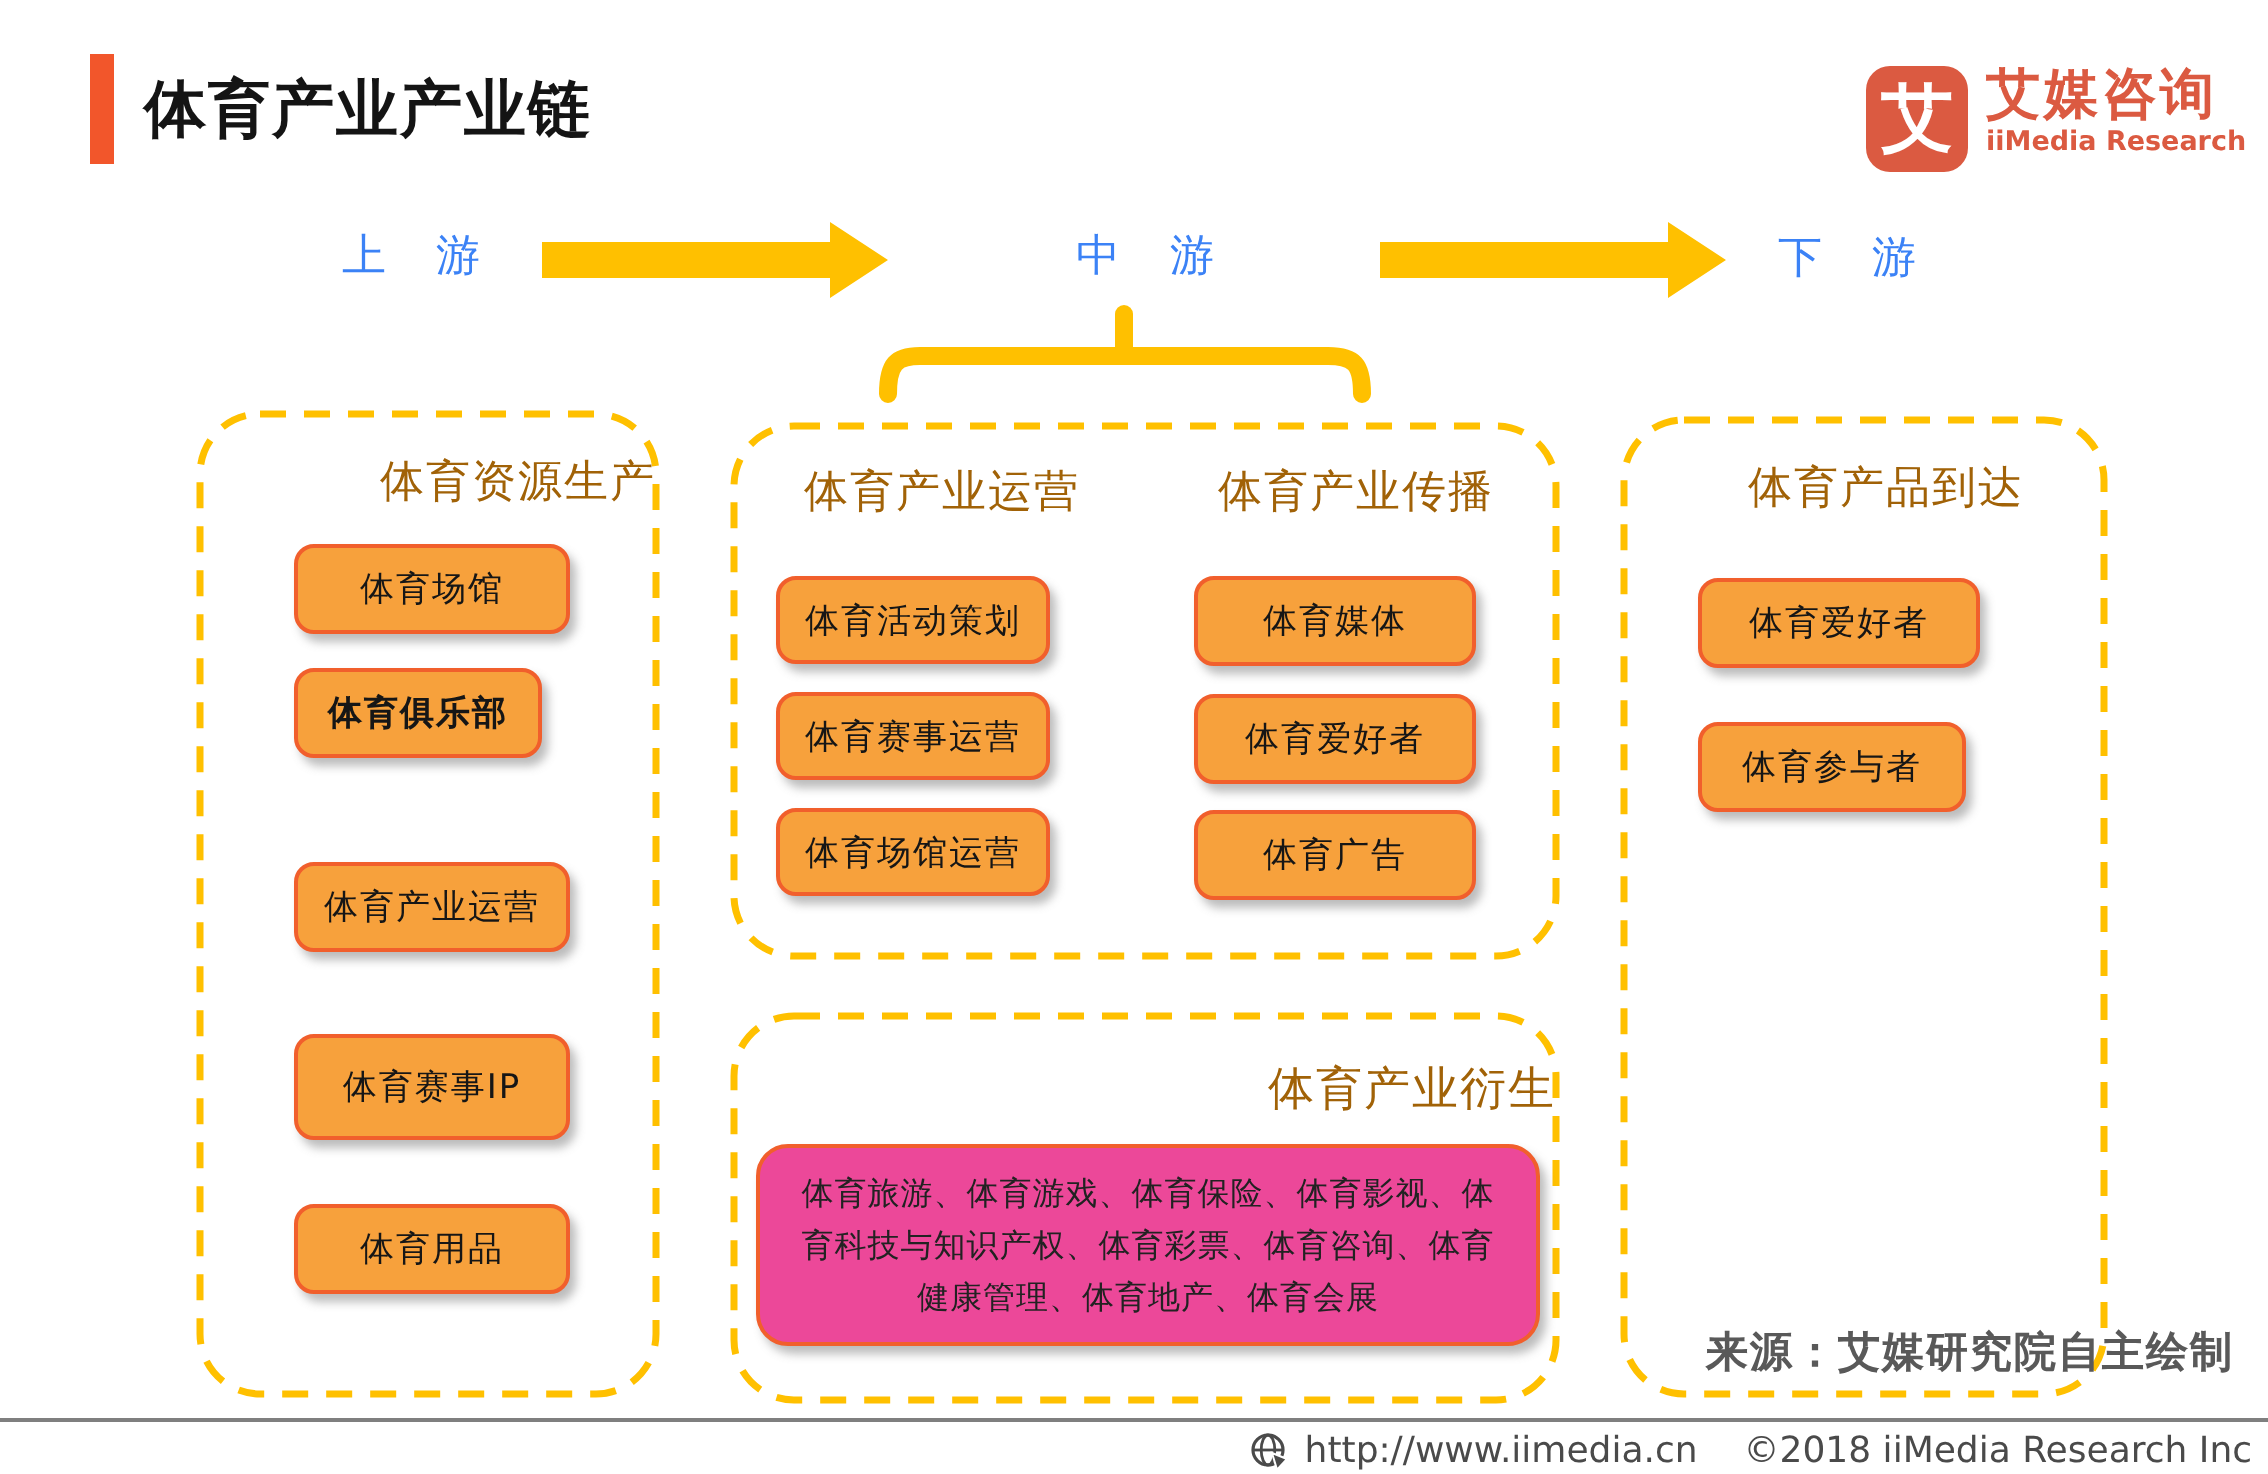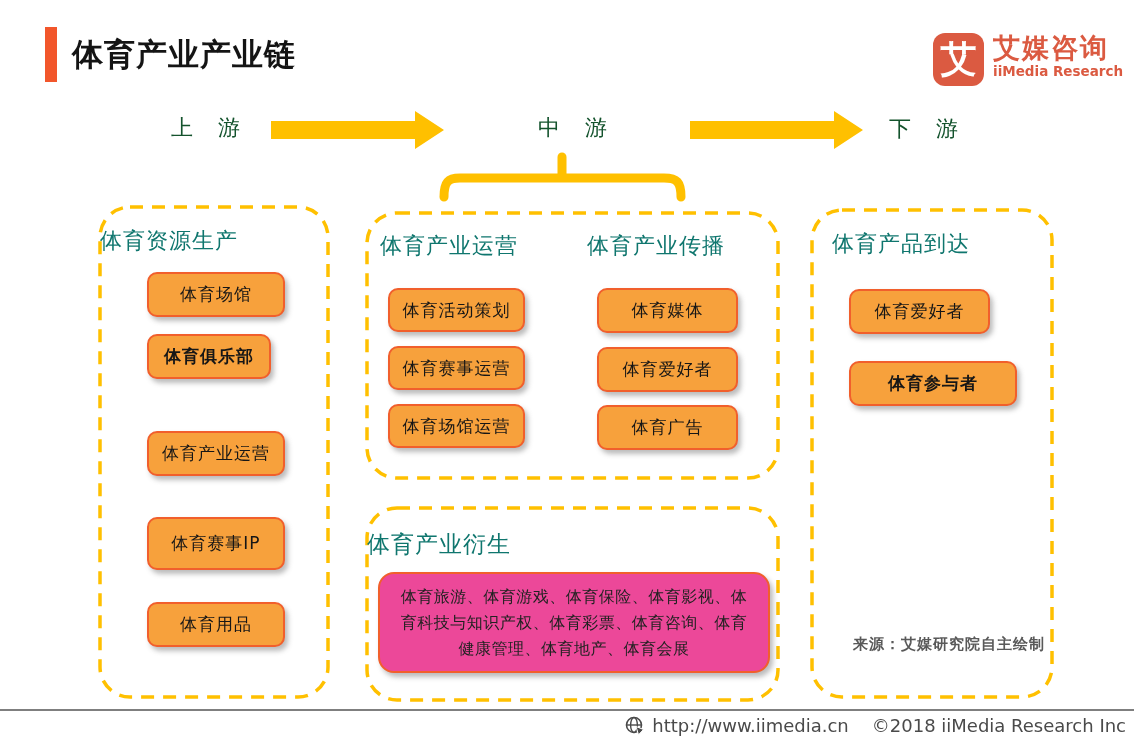--- a/index.html
+++ b/index.html
@@ -10,28 +10,28 @@
   
   .accent-bar{position:absolute;left:45px;top:27px;width:12px;height:55px;background:#F2562B;}
   .page-title{position:absolute;left:72px;top:34px;font-size:31px;font-weight:600;color:#141414;letter-spacing:1px;}
   .logo{position:absolute;left:933px;top:33px;display:flex;align-items:flex-start;}
   .logo-icon{width:51px;height:53px;border-radius:12px;background:#DB5A41;color:#ffffff;
     display:flex;align-items:center;justify-content:center;font-size:36px;font-weight:700;}
   .logo-text{margin-left:9px;display:flex;flex-direction:column;}
   .logo-cn{font-size:27px;font-weight:700;color:#DB5A41;letter-spacing:2px;line-height:30px;}
   .logo-en{font-size:13.5px;font-weight:700;color:#DB5A41;line-height:16px;}
   
-  .flow-label{position:absolute;font-size:22px;color:#14532d;letter-spacing:9px;white-space:nowrap;}
+  .flow-label{position:absolute;font-size:22px;color:#3b82f6;letter-spacing:9px;white-space:nowrap;}
   #lbl-up{left:171px;top:113px;}
   #lbl-mid{left:538px;top:113px;}
   #lbl-down{left:889px;top:114px;}
   
   #bg-svg{position:absolute;left:0;top:0;width:1134px;height:737px;z-index:0;}
   
-  .group-title{position:absolute;z-index:2;text-align:left;font-size:22px;color:#0f766e;font-weight:500;letter-spacing:1px;white-space:nowrap;}
+  .group-title{position:absolute;z-index:2;text-align:right;font-size:22px;color:#a16207;font-weight:500;letter-spacing:1px;white-space:nowrap;}
   #t-upstream{left:100px;top:226px;width:228px;}
   #t-operation{left:380px;top:231px;width:160px;}
   #t-communication{left:587px;top:231px;width:160px;}
   #t-reach{left:832px;top:229px;width:180px;}
   #t-derived{left:367px;top:529px;width:411px;font-size:23px;}
   
   .node{
     position:absolute;z-index:2;box-sizing:border-box;
     background:#F7A13C;border:2.5px solid #F15F2C;border-radius:10px;
     box-shadow:3px 4px 5px rgba(107,107,107,0.45);
@@ -39,21 +39,21 @@
     font-size:17px;color:#161616;letter-spacing:1px;white-space:nowrap;
   }
   .derived-box{
     position:absolute;z-index:2;left:378px;top:572px;width:392px;height:101px;box-sizing:border-box;
     background:#ec4899;border:2.5px solid #F15F2C;border-radius:16px;
     box-shadow:3px 4px 5px rgba(107,107,107,0.45);
     display:flex;align-items:center;justify-content:center;text-align:center;
     padding:4px 17px;font-size:16px;line-height:26px;color:#222222;letter-spacing:0.5px;
   }
   
-  .source-note{position:absolute;z-index:3;left:853px;top:635px;font-size:15px;font-weight:600;color:#595959;letter-spacing:1px;text-align:center;}
+  .source-note{position:absolute;z-index:3;left:853px;top:662px;font-size:21px;font-weight:600;color:#595959;letter-spacing:1px;text-align:center;}
   .footer-line{position:absolute;left:0;top:709px;width:1134px;height:2px;background:#7F7F7F;}
   .footer{position:absolute;top:713px;right:8px;height:24px;display:flex;align-items:center;gap:7px;
     font-size:18px;color:#4A4A4A;}
   .footer .copyright{margin-left:16px;}
 </style>
 </head>
 <body>
 
 <div id="canvas">
 
@@ -100,21 +100,21 @@
 
   <div class="node" style="left:388px;top:288px;width:137px;height:44px;">体育活动策划</div>
   <div class="node" style="left:388px;top:346px;width:137px;height:44px;">体育赛事运营</div>
   <div class="node" style="left:388px;top:404px;width:137px;height:44px;">体育场馆运营</div>
 
   <div class="node" style="left:597px;top:288px;width:141px;height:45px;">体育媒体</div>
   <div class="node" style="left:597px;top:347px;width:141px;height:45px;">体育爱好者</div>
   <div class="node" style="left:597px;top:405px;width:141px;height:45px;">体育广告</div>
 
   <div class="node" style="left:849px;top:289px;width:141px;height:45px;">体育爱好者</div>
-  <div class="node" style="left:849px;top:361px;width:168px;height:45px;font-weight:bold;">体育参与者</div>
+  <div class="node" style="left:849px;top:361px;width:134px;height:45px;">体育参与者</div>
 
   <div class="derived-box">体育旅游、体育游戏、体育保险、体育影视、体育科技与知识产权、体育彩票、体育咨询、体育健康管理、体育地产、体育会展</div>
 
   <div class="source-note">来源：艾媒研究院自主绘制</div>
 
   <div class="footer-line"></div>
   <div class="footer">
     <svg width="21" height="21" viewBox="0 0 21 21">
       <circle cx="10" cy="10" r="7.5" fill="none" stroke="#4A4A4A" stroke-width="1.6"></circle>
       <ellipse cx="10" cy="10" rx="3.4" ry="7.5" fill="none" stroke="#4A4A4A" stroke-width="1.4"></ellipse>

